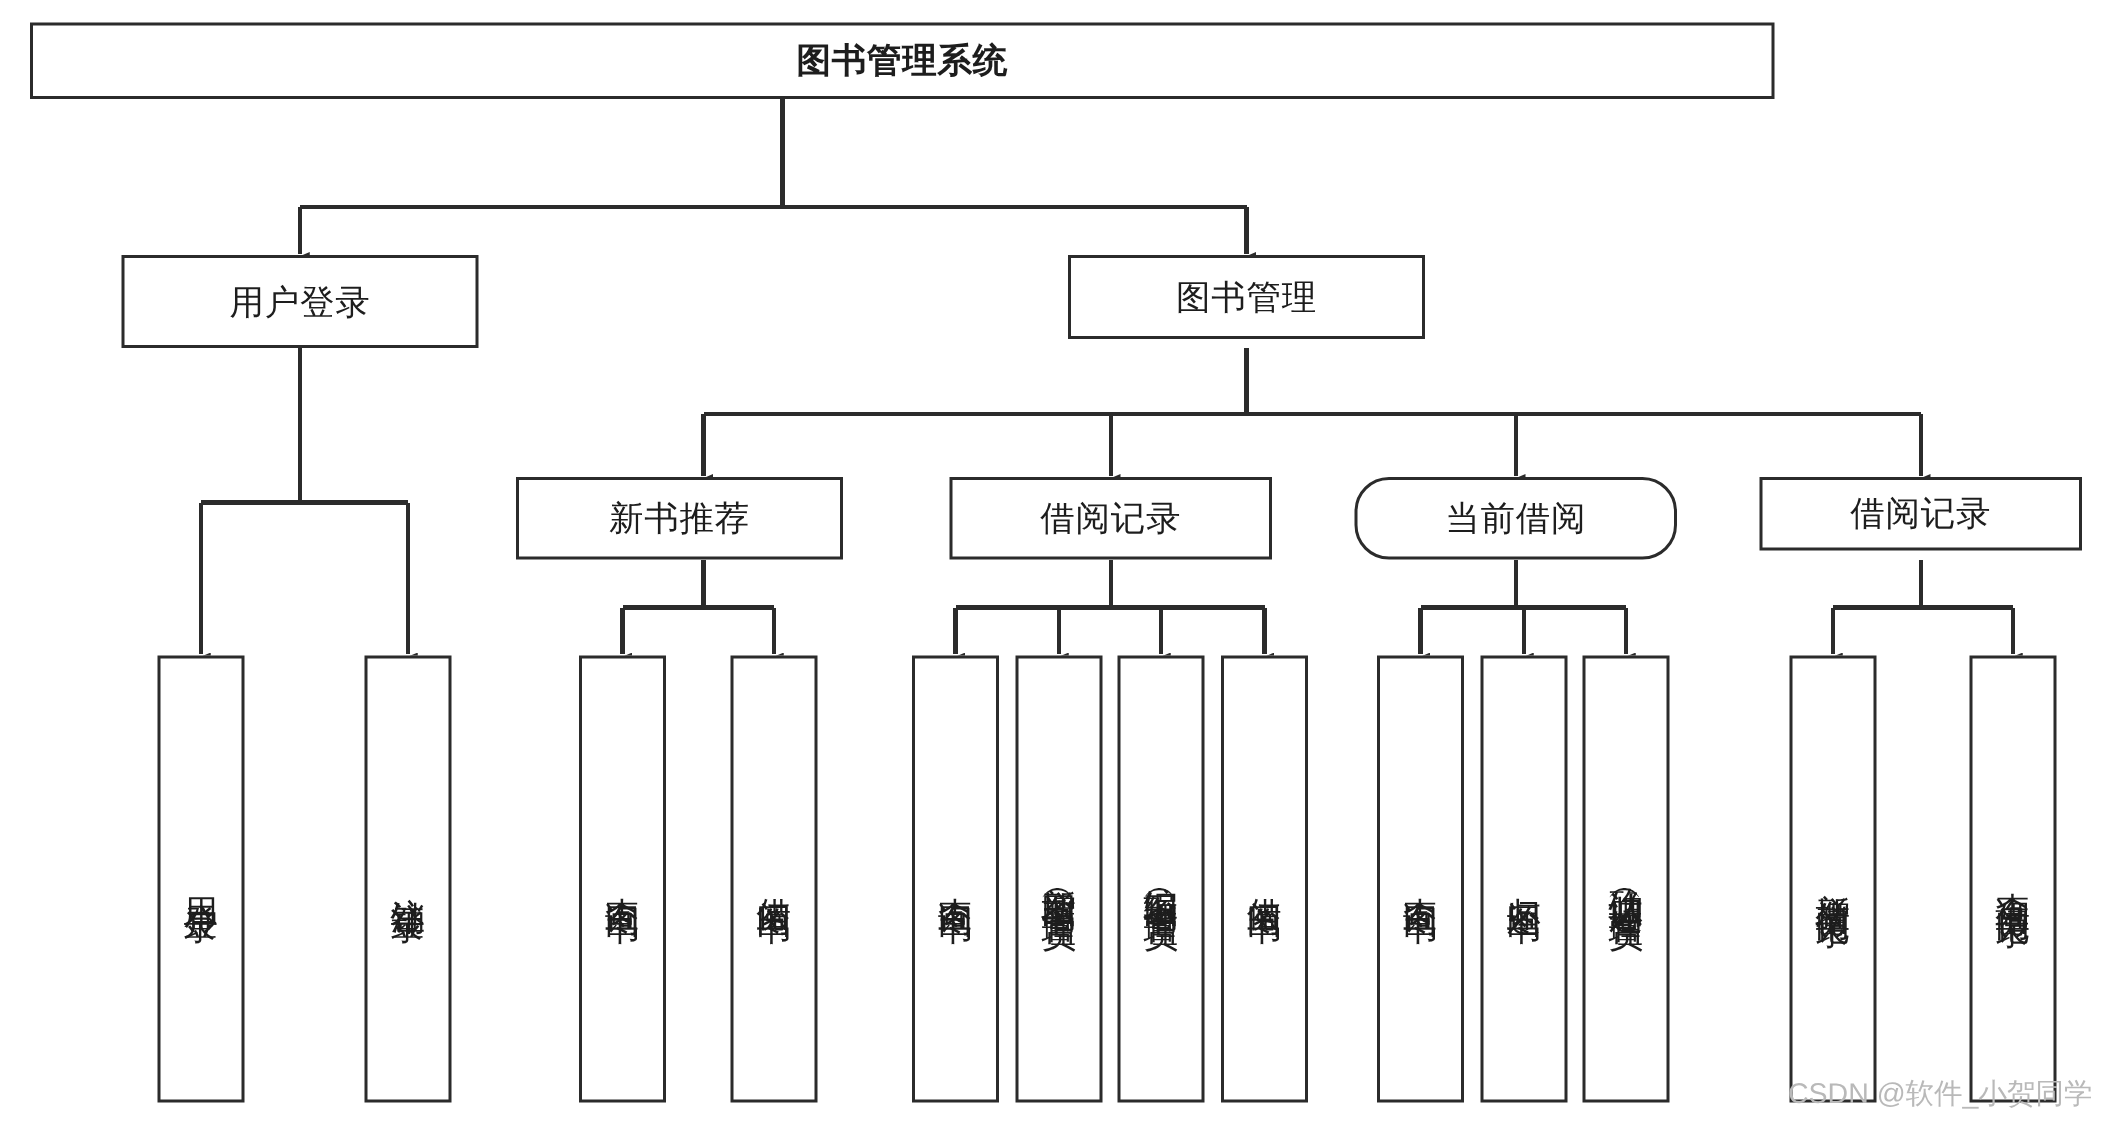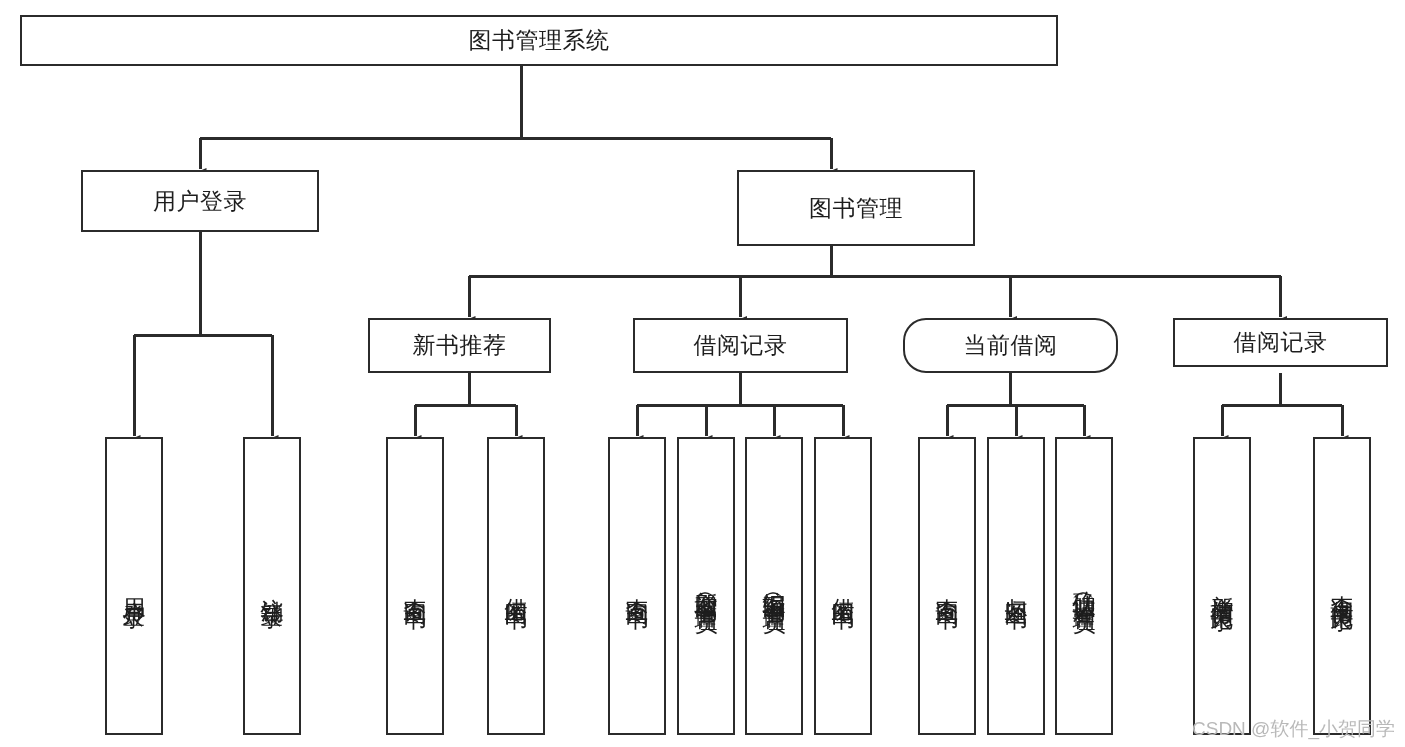--- a/index.html
+++ b/index.html
@@ -113,30 +113,30 @@
         <line x1="947" y1="405" x2="947" y2="436" stroke="#2b2b2b" stroke-width="3" shape-rendering="crispEdges" marker-end="url(#arrowhead)"></line>
         <line x1="1016" y1="405" x2="1016" y2="436" stroke="#2b2b2b" stroke-width="3" shape-rendering="crispEdges" marker-end="url(#arrowhead)"></line>
         <line x1="1084" y1="405" x2="1084" y2="436" stroke="#2b2b2b" stroke-width="3" shape-rendering="crispEdges" marker-end="url(#arrowhead)"></line>
         <line x1="1280.5" y1="373" x2="1280.5" y2="405" stroke="#2b2b2b" stroke-width="3" shape-rendering="crispEdges"></line>
         <line x1="1222" y1="405" x2="1342" y2="405" stroke="#2b2b2b" stroke-width="3" shape-rendering="crispEdges"></line>
         <line x1="1222" y1="405" x2="1222" y2="436" stroke="#2b2b2b" stroke-width="3" shape-rendering="crispEdges" marker-end="url(#arrowhead)"></line>
         <line x1="1342" y1="405" x2="1342" y2="436" stroke="#2b2b2b" stroke-width="3" shape-rendering="crispEdges" marker-end="url(#arrowhead)"></line>
       </g>
   </svg>
   <div id="boxes-layer">
-      <div class="node-box node-h node-root" style="left: 20px; top: 15px; width: 1038px; height: 51px;">
+      <div class="node-box node-h node-root" style="left: 20px; top: 15px; width: 1163px; height: 51px; font-weight: bold;">
         <span class="node-label">图书管理系统</span>
       </div>
       <div class="node-box node-h" style="left: 81px; top: 170px; width: 238px; height: 62px;">
         <span class="node-label">用户登录</span>
       </div>
-      <div class="node-box node-h" style="left: 712px; top: 170px; width: 238px; height: 76px; margin-left: 25px;">
+      <div class="node-box node-h" style="left: 712px; top: 170px; width: 238px; height: 56px;">
         <span class="node-label">图书管理</span>
       </div>
-      <div class="node-box node-h" style="left: 368px; top: 318px; width: 183px; height: 55px;">
+      <div class="node-box node-h" style="left: 344px; top: 318px; width: 218px; height: 55px;">
         <span class="node-label">新书推荐</span>
       </div>
       <div class="node-box node-h" style="left: 633px; top: 318px; width: 215px; height: 55px;">
         <span class="node-label">借阅记录</span>
       </div>
       <div class="node-box node-h" style="left: 903px; top: 318px; width: 215px; height: 55px; border-radius: 23px;">
         <span class="node-label">当前借阅</span>
       </div>
       <div class="node-box node-h" style="left: 1173px; top: 318px; width: 215px; height: 49px;">
         <span class="node-label">借阅记录</span>

